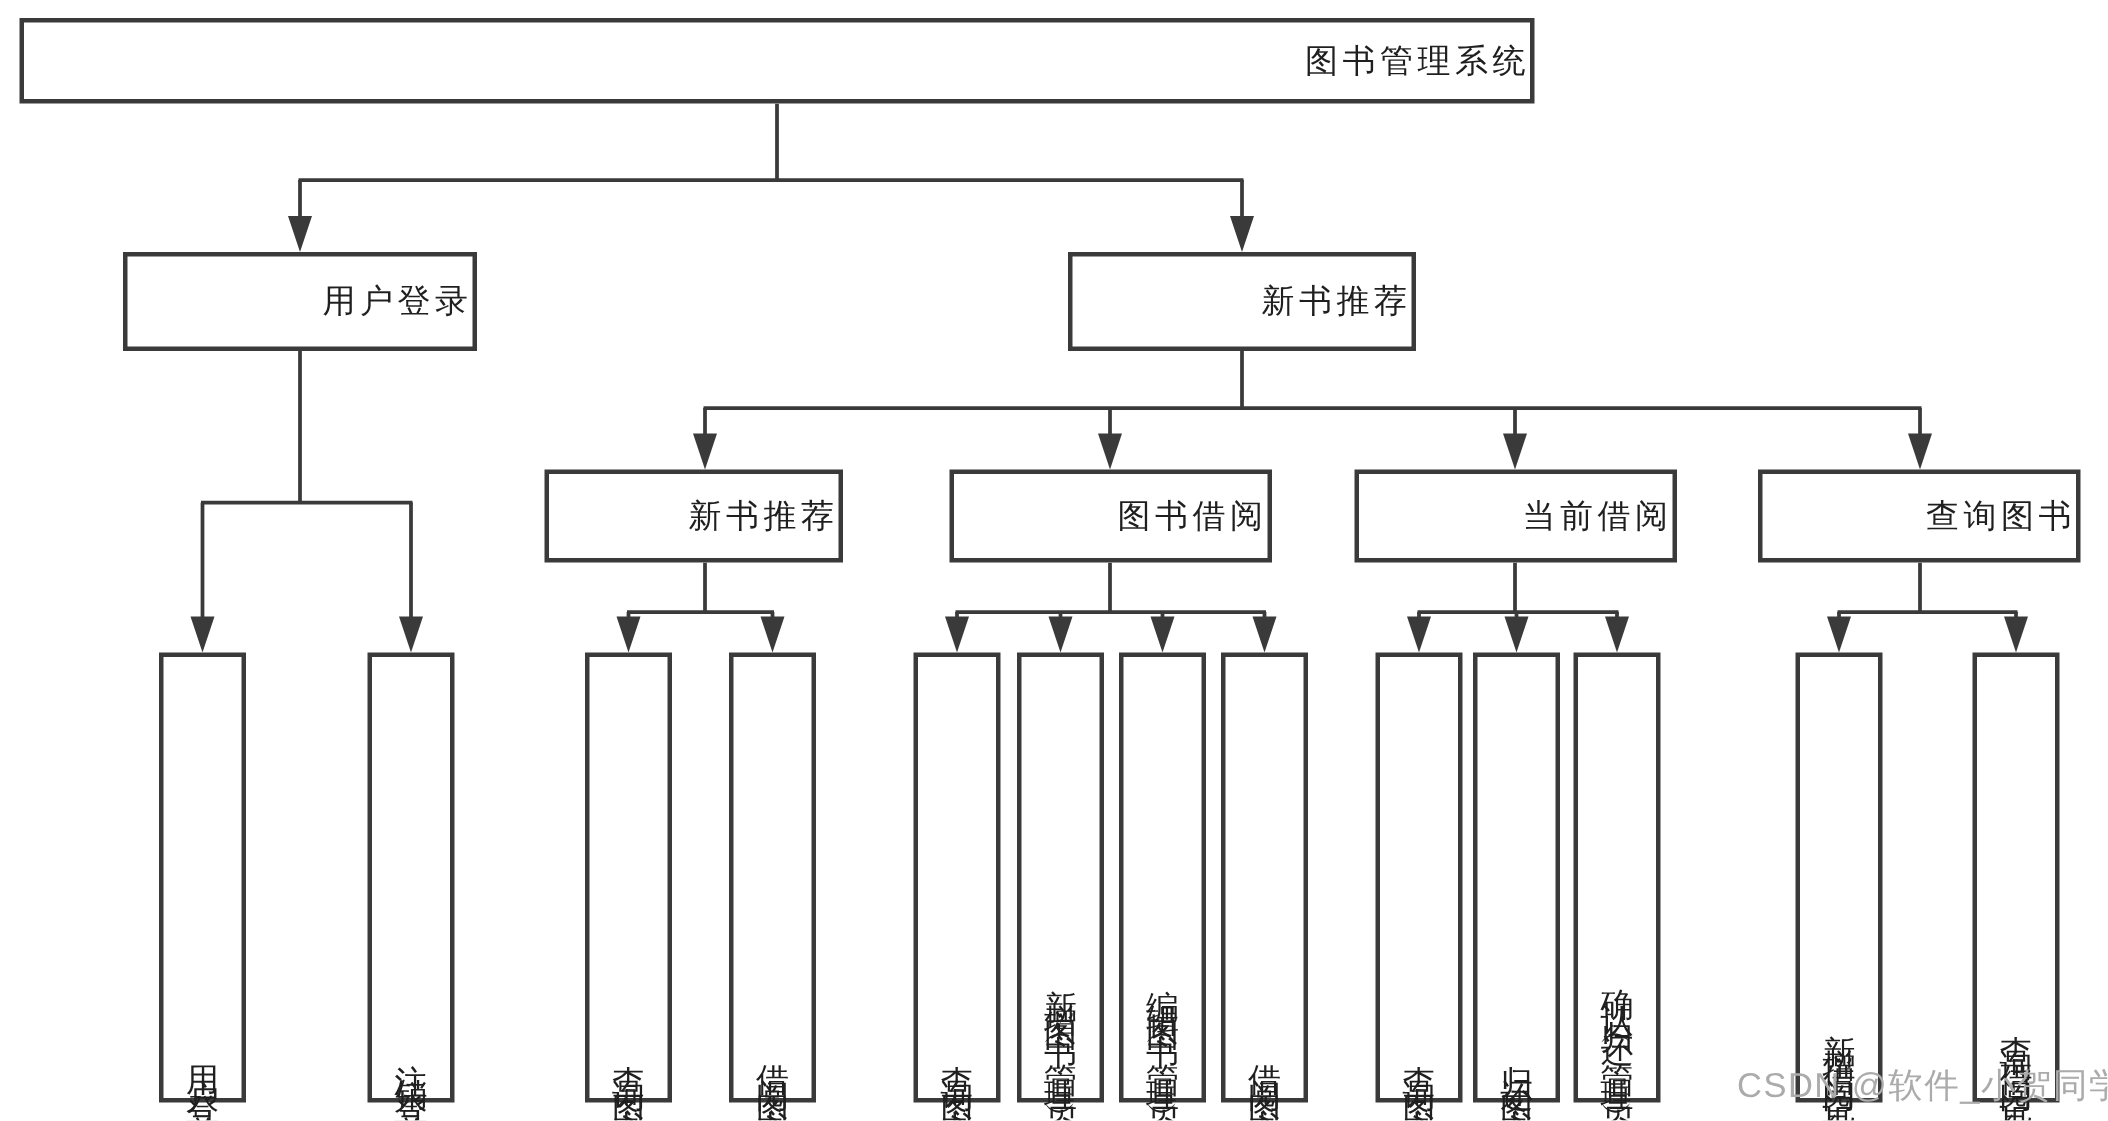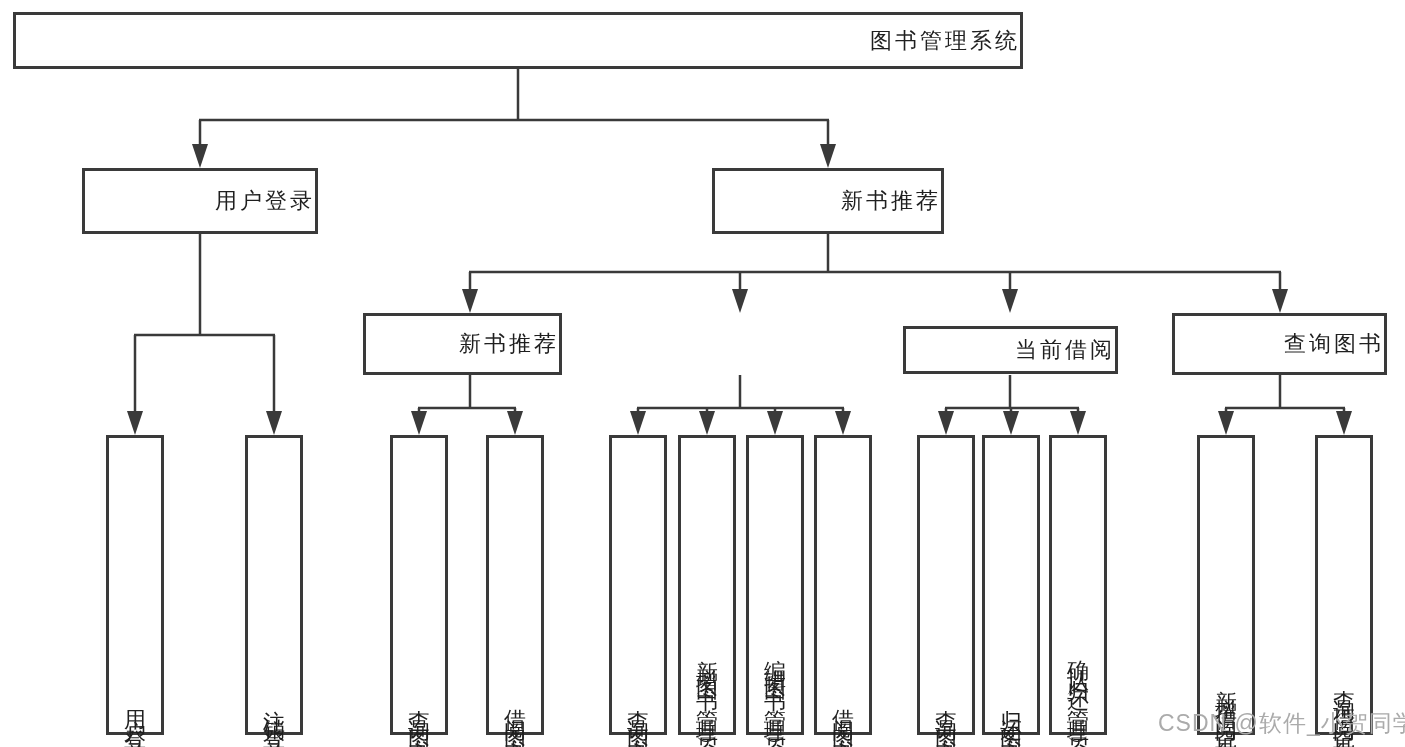--- a/index.html
+++ b/index.html
@@ -116,21 +116,24 @@
   <div class="box" style="left:82px;top:168px;width:236px;height:66px">
     <span>用户登录</span>
   </div>
   <div class="box" style="left:712px;top:168px;width:232px;height:66px">
     <span>新书推荐</span>
   </div>
 
   <div class="box" style="left:363px;top:313px;width:199px;height:62px">
     <span>新书推荐</span>
   </div>
-  <div class="box" style="left:903px;top:326px;width:215px;height:48px">
+  <div class="box" style="left:633px;top:313px;width:215px;height:62px">
+    <span>图书借阅</span>
+  </div>
+  <div class="box" style="left:903px;top:313px;width:215px;height:62px">
     <span>当前借阅</span>
   </div>
   <div class="box" style="left:1172px;top:313px;width:215px;height:62px">
     <span>查询图书</span>
   </div>
 
   <div class="box v" style="left:106px;top:435px;width:58px;height:300px">
     <span>用户登录</span>
   </div>
   <div class="box v" style="left:245px;top:435px;width:58px;height:300px">

